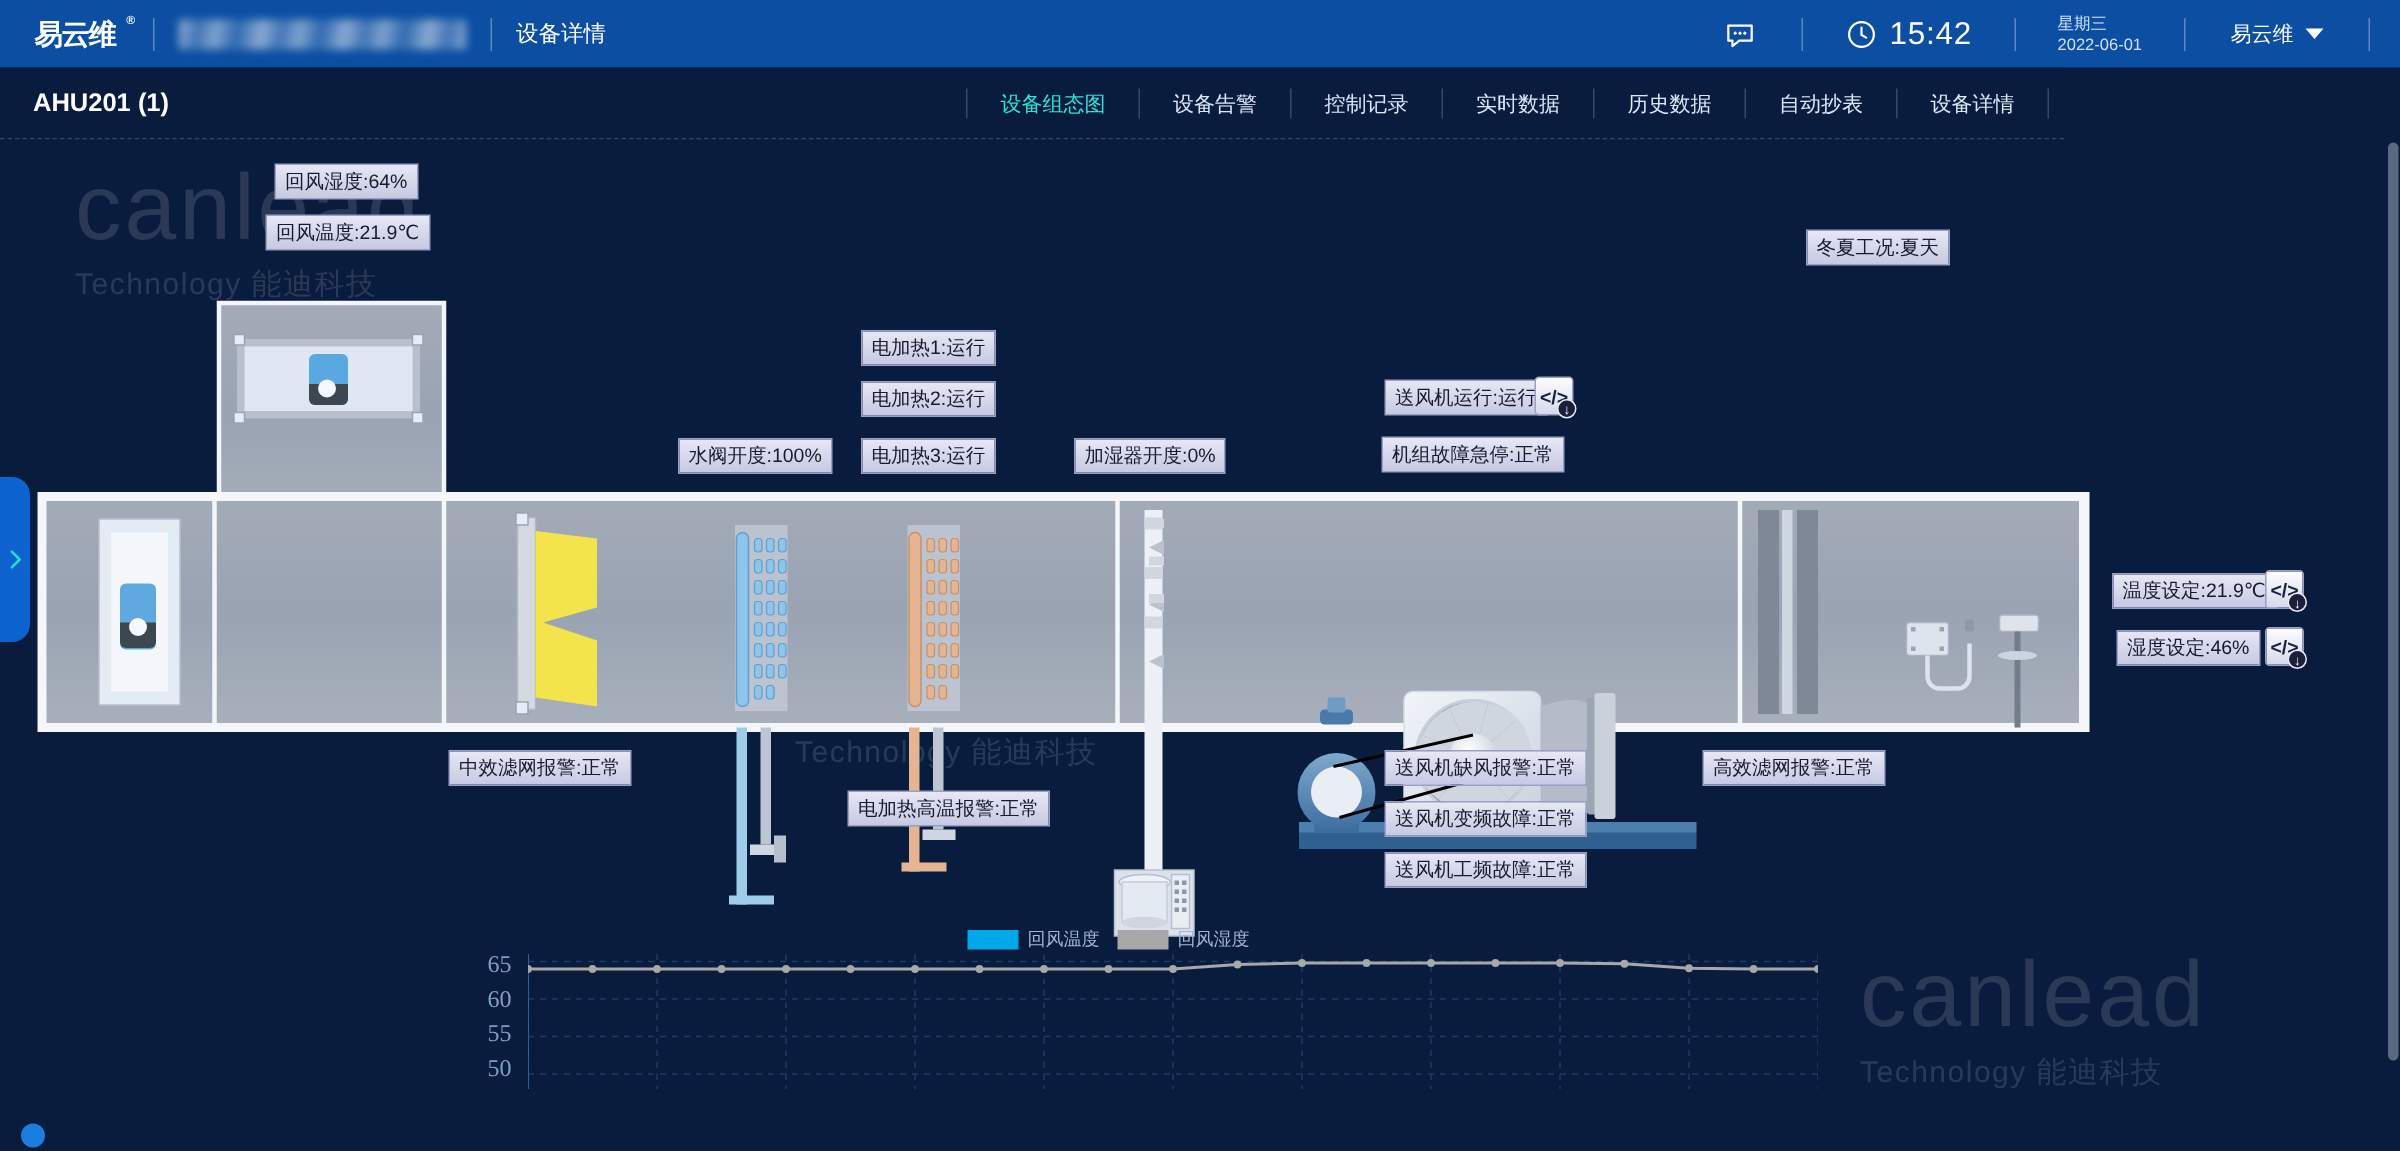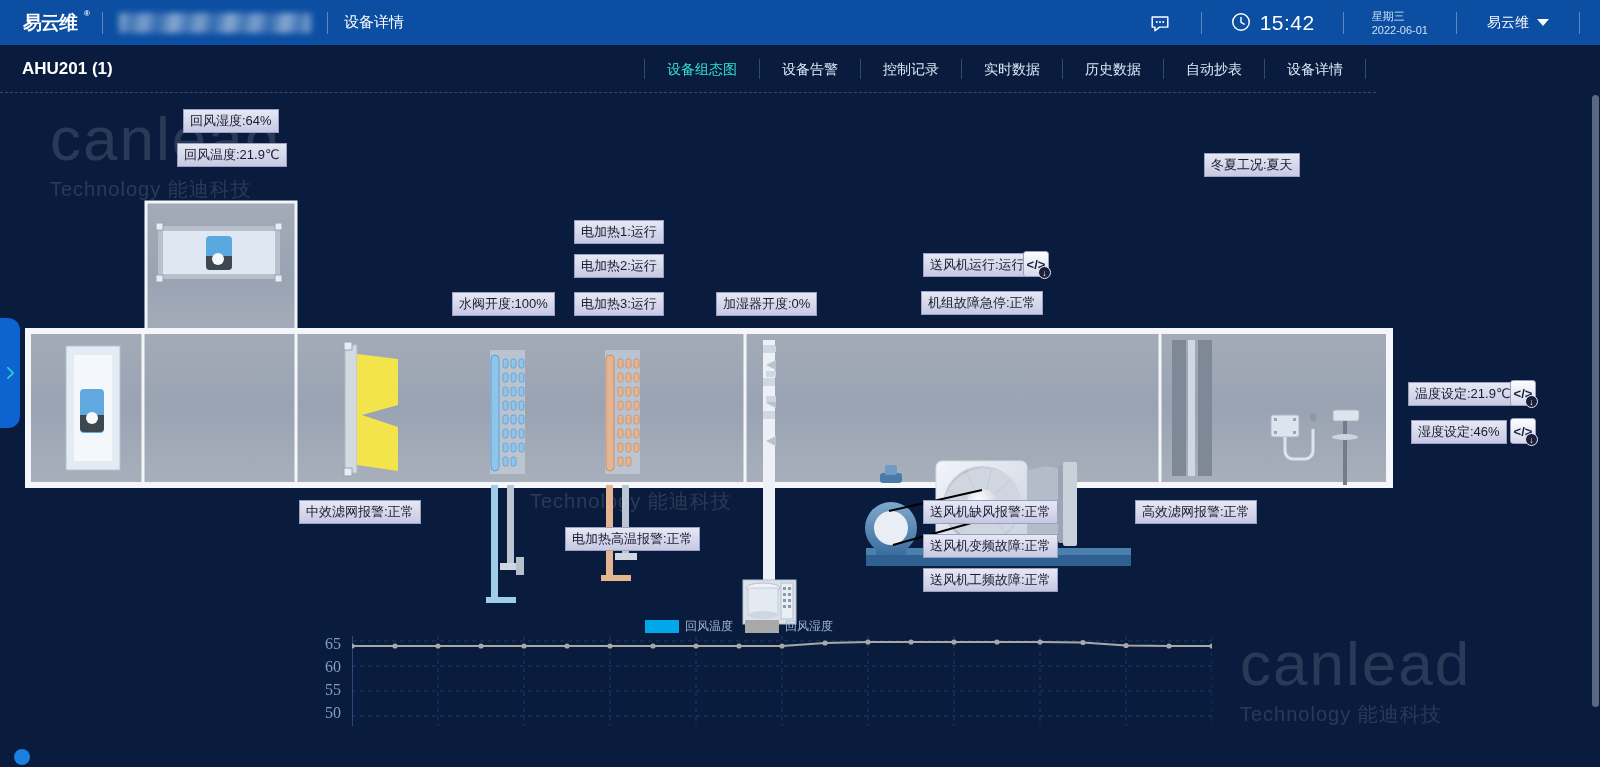--- a/index.html
+++ b/index.html
@@ -32,21 +32,21 @@
       rgba(255,255,255,.50) 55px);
     filter: blur(3px);
   }
   .blur-company { width: 192px; }
   .topbar-title { font-size: 15px; color: #ffffff; }
   .topbar-right {
     margin-left: auto; display: flex; align-items: center; height: 45px;
     padding-right: 4px;
   }
   .ic { width: 22px; height: 22px; display: block; }
-  .time-wrap { display: flex; gap: 8px; }
+  .time-wrap { display: flex; align-items: center; gap: 8px; }
   .time-text { font-size: 21px; letter-spacing: .5px; }
   .date-wrap { font-size: 11px; line-height: 14px; color: #cfe0f5; text-align: left; }
   .user-wrap { display: flex; align-items: center; gap: 8px; font-size: 14px; }
   .chev { width: 0; height: 0; border-left: 6px solid transparent; border-right: 6px solid transparent; border-top: 7px solid #ffffff; }
 
   
   .subnav {
     position: absolute; left: 0; top: 45px; width: 1376px; height: 48px;
     background: #0a1c3d;
     border-bottom: 1px dashed rgba(120,160,210,.35);

